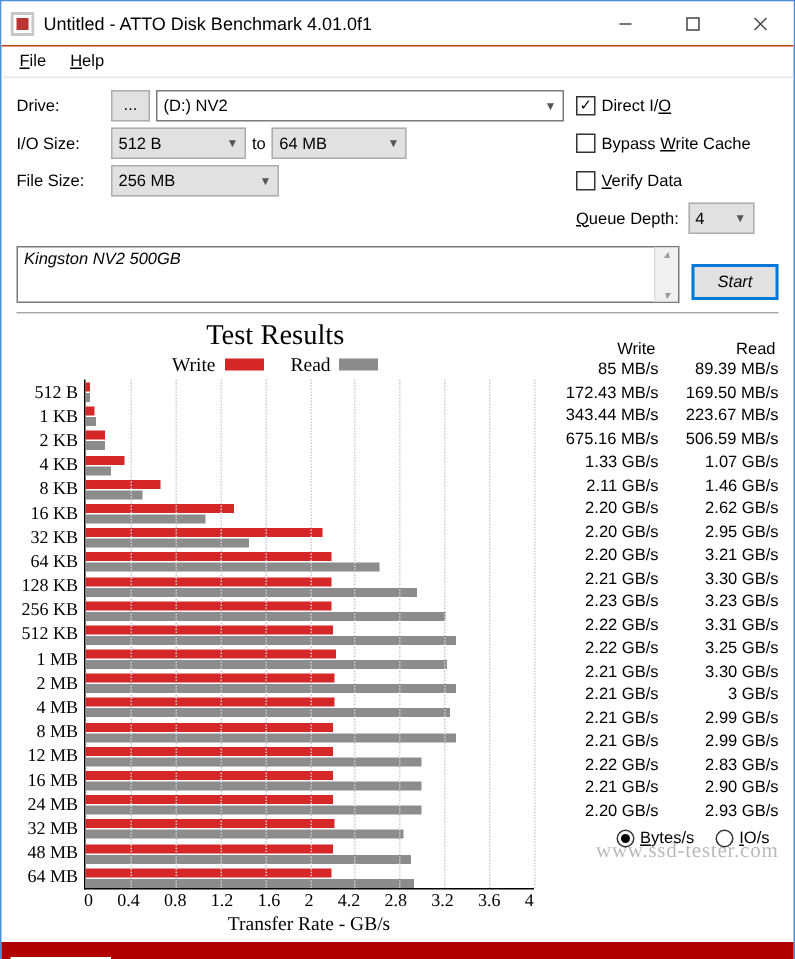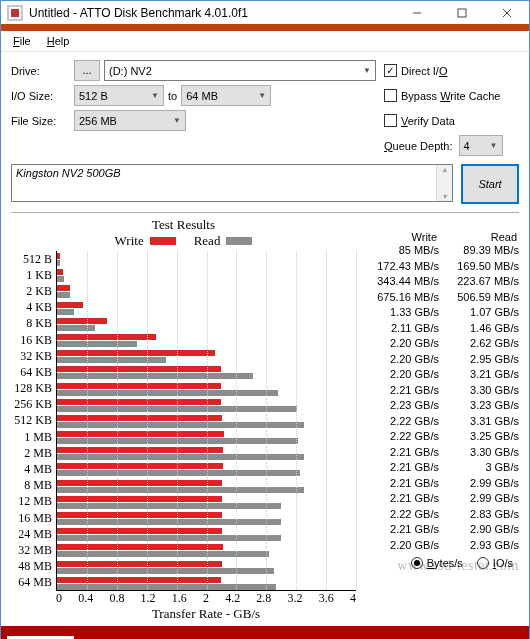--- a/index.html
+++ b/index.html
@@ -1,18 +1,18 @@
 <!DOCTYPE html>
 <html><head>
 <meta charset="utf-8">
 <style>
   * { box-sizing: border-box; margin: 0; padding: 0; }
   body { font-family: "Segoe UI", Tahoma, sans-serif; font-size: 11px; background: #fff; width: 530px; }
   .window { border: 1px solid #4a90d9; width: 530px; }
-  .titlebar { display: flex; align-items: center; height: 30px; background: #fff; border-bottom: 7px solid #c2410c; }
+  .titlebar { display: flex; align-items: center; height: 30px; background: #fff; border-bottom: 1px solid #c2410c; }
   .titlebar .icon { width: 16px; height: 16px; margin: 0 6px; display: inline-block; }
   .titlebar .title { flex: 1; font-size: 12px; color: #000; }
   .titlebar .winbtn { width: 45px; height: 30px; display: flex; align-items: center; justify-content: center; color: #444; }
   .menubar { display: flex; padding: 2px 4px; border-bottom: 1px solid #e5e5e5; }
   .menubar .menu { padding: 2px 8px; }
   .menubar .menu u { text-decoration: underline; }
   .controls { padding: 8px 10px 4px 10px; display: grid; grid-template-columns: 55px 1fr 135px; gap: 4px 8px; align-items: center; }
   .controls .lbl { color: #000; }
   .dropdown { height: 21px; border: 1px solid #adadad; background: #e1e1e1; display: flex; align-items: center; padding: 0 4px; }
   .dropdown .dd-text { flex: 1; }
@@ -21,26 +21,26 @@
   .btn-small { height: 21px; width: 26px; border: 1px solid #adadad; background: #e1e1e1; text-align: center; line-height: 19px; }
   .row-drive { display: flex; gap: 4px; }
   .row-io { display: flex; gap: 4px; align-items: center; }
   .chk { display: flex; align-items: center; gap: 4px; }
   .chk .box { width: 13px; height: 13px; border: 1px solid #333; display: inline-flex; align-items: center; justify-content: center; font-size: 10px; line-height: 1; }
   .row-queue { display: flex; align-items: center; gap: 6px; }
   .textarea-row { display: flex; padding: 4px 10px; gap: 8px; align-items: stretch; font-style: italic; }
   .textarea { flex: 1; border: 1px solid #7a7a7a; height: 38px; padding: 2px 4px; position: relative; }
   .textarea .scroll { position: absolute; right: 0; top: 0; bottom: 0; width: 16px; display: flex; flex-direction: column; justify-content: space-between; background: #f0f0f0; border-left: 1px solid #ddd; }
   .textarea .scroll div { font-size: 8px; text-align: center; color: #999; }
-  .start-btn { width: 58px; height: 40px; border: 2px solid #0078d7; background: #e1e1e1; display: flex; align-items: center; justify-content: center; align-self: flex-end; margin-bottom: 2px; }
+  .start-btn { width: 58px; height: 24px; border: 2px solid #0078d7; background: #e1e1e1; display: flex; align-items: center; justify-content: center; align-self: flex-end; margin-bottom: 2px; }
   .divider { margin: 2px 10px; border-top: 1px solid #aaa; }
   .results-area { padding: 0 10px 4px 10px; display: flex; }
   .chart-col { flex: 0 0 345px; }
   .legend-row { text-align: center; padding: 2px 0; }
-  .legend-title { font-weight: normal; color: #000; font-family: "Times New Roman", serif; font-size: 13px;}
+  .legend-title { font-weight: normal; color: #000; font-family: "Times New Roman", serif; font-size: 19px;}
   .legend-items { display: flex; justify-content: center; gap: 18px; font-family: "Times New Roman", serif; font-size: 13px;}
   .legend-items span { display: flex; align-items: center; gap: 6px; }
   .legend-swatch { width: 26px; height: 8px; display: inline-block; }
   .sw-write { background: #d62728; }
   .sw-read  { background: #8c8c8c; }
   .chart { position: relative; height: 340px; display: flex; }
   .chart-ylabels { width: 45px; display: flex; flex-direction: column; justify-content: space-around; text-align: right; padding-right: 4px; font-family: "Times New Roman", serif; font-size: 12px;}
   .chart-plot { flex: 1; border-left: 1px solid #000; border-bottom: 1px solid #000; position: relative; }
   .bar-group { position: absolute; left: 0; height: 16px; width: 100%; }
   .bar-group .bar { position: absolute; height: 6px; }

